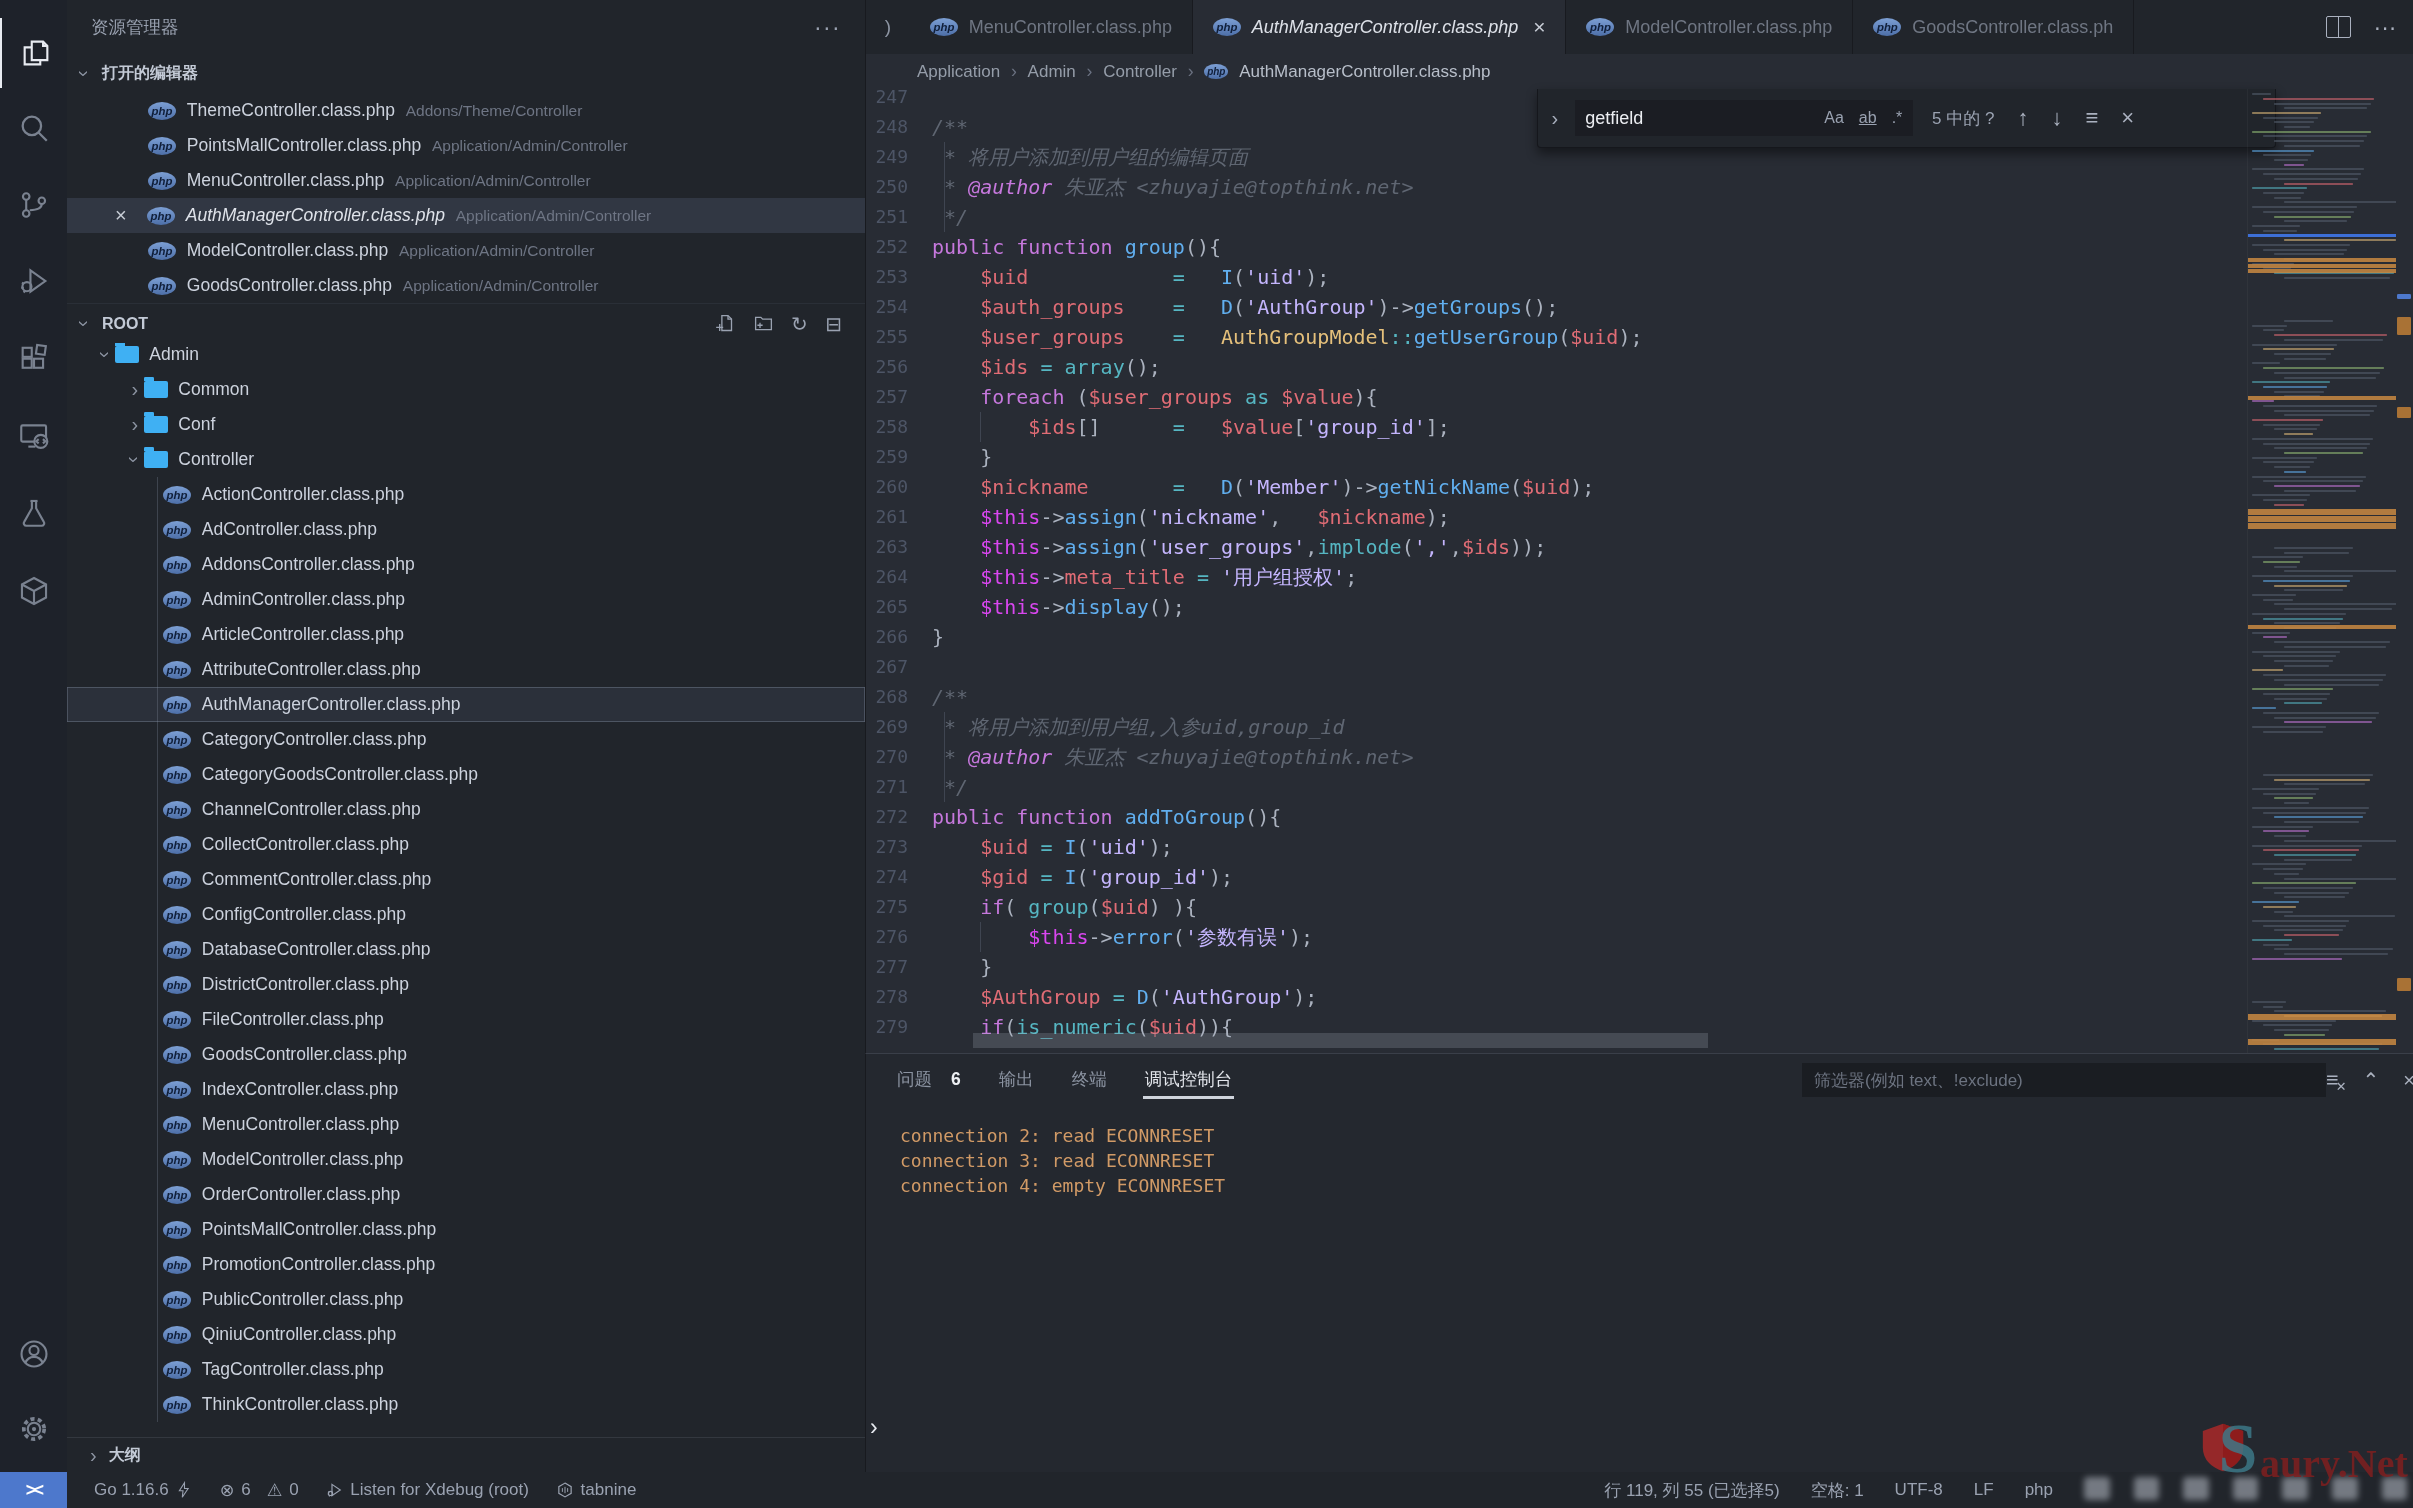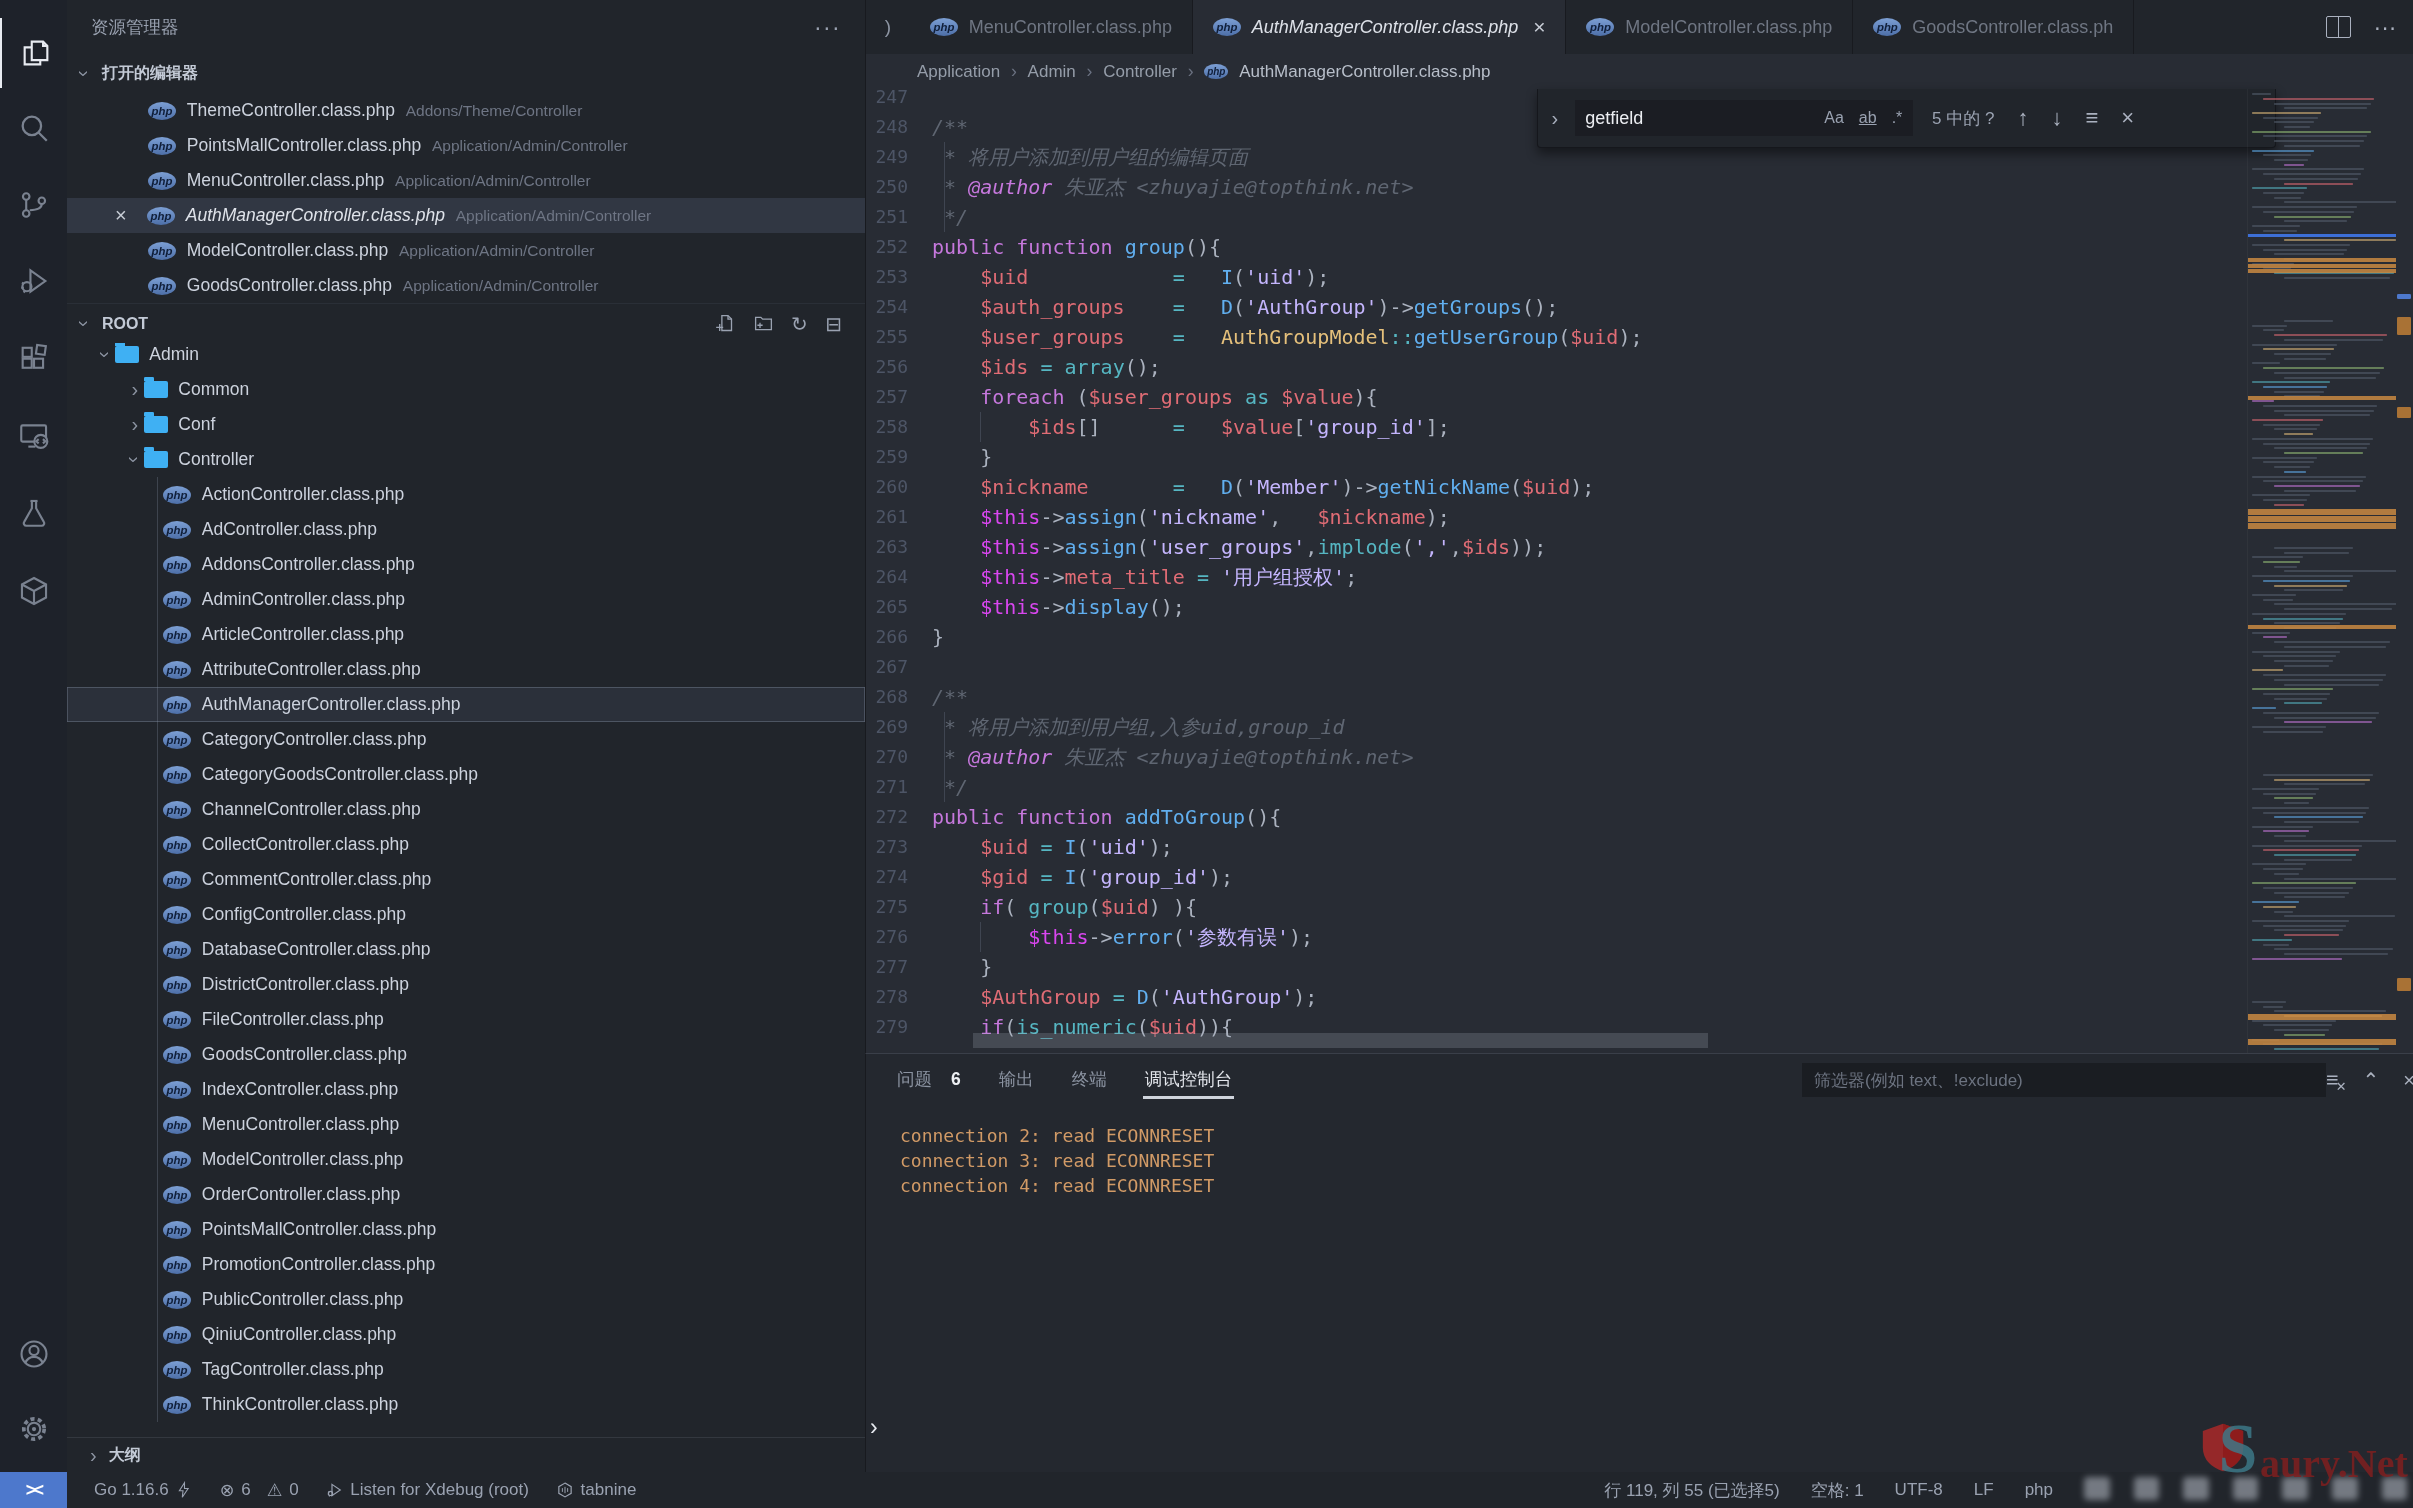--- a/index.html
+++ b/index.html
@@ -696,21 +696,21 @@
       <span>筛选器(例如 text、!exclude)</span>
     </div>
     <div id="pf-icons">
       <span class="pf-clear">≡<i>✕</i></span>
       <span>⌃</span>
       <span>×</span>
     </div>
     <div id="console">
         <div>connection 2: read ECONNRESET</div>
         <div>connection 3: read ECONNRESET</div>
-        <div>connection 4: read ECONNRESET</div>
+        <div>connection 4: empty ECONNRESET</div>
       </div>
     <span id="panel-chev">›</span>
   </section>
 
   <footer id="status">
     <div id="remote">&gt;&lt;</div>
     <div id="status-left" style="display:flex;align-items:center;">
         <div class="sseg">
           <span>Go 1.16.6</span>
           <span style="width: 17.5px; height: 17.5px; display: inline-flex;">

